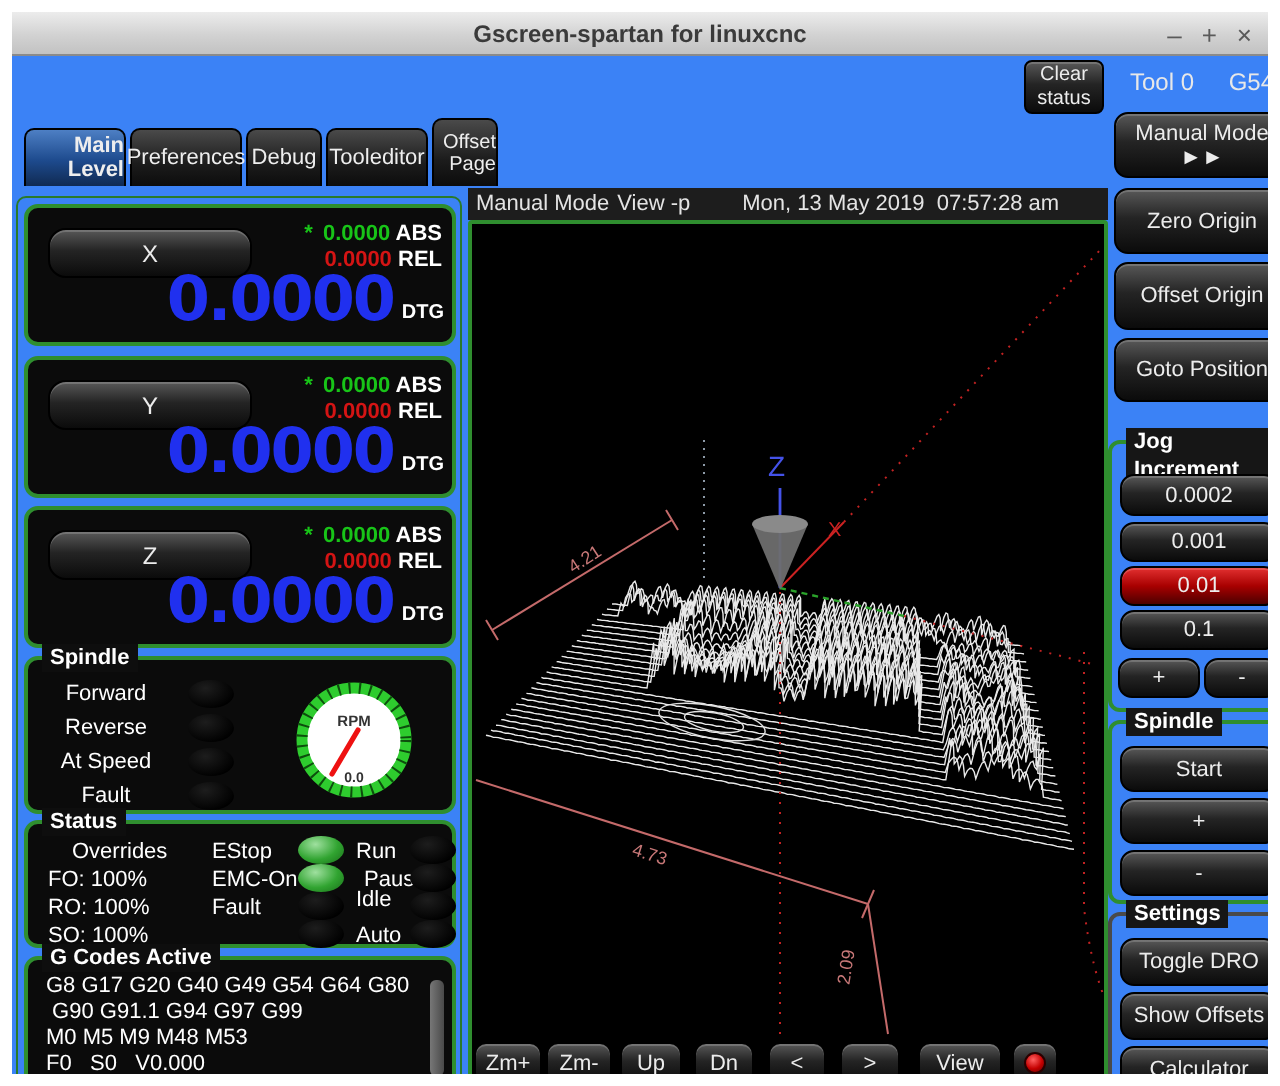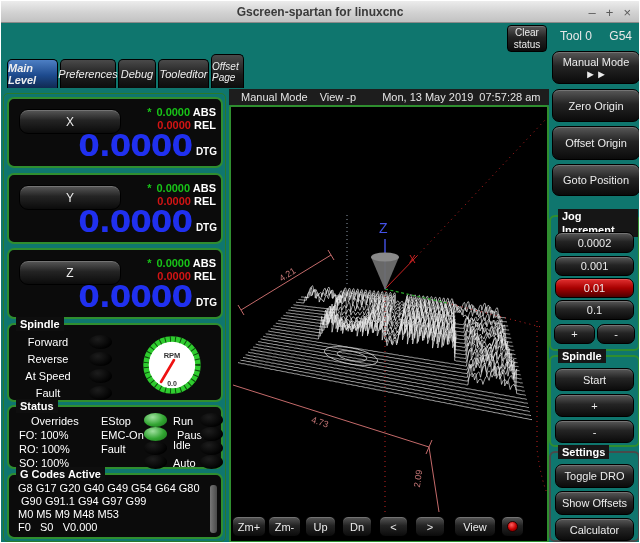--- a/index.html
+++ b/index.html
@@ -1,20 +1,20 @@
 <!DOCTYPE html>
 <html><head>
 <meta charset="utf-8">
 <style>
   * { margin:0; padding:0; box-sizing:border-box; }
   html,body { background:#333; }
   body { font-family:"Liberation Sans", sans-serif; }
   #window {
-    position:relative; width:640px; height:543px; background:#0f766e;
-    border:1px solid #ffffff; overflow:hidden;
+    position:relative; width:640px; height:543px; background:#3b82f6;
+    border:6px solid #ffffff; overflow:hidden;
   }
   
   #titlebar {
     position:absolute; left:0; top:0; width:100%; height:22px;
     background:linear-gradient(180deg,#ececec 0%,#d2d2d2 55%,#c2c2c2 100%);
     border-bottom:1px solid #8a8a8a; display:flex; align-items:center; justify-content:center;
   }
   #titlebar .title { font-size:12px; font-weight:bold; color:#3a3a3a; }
   .win-controls { position:absolute; right:8px; top:0; height:22px; display:flex; gap:10px; align-items:center; }
   .win-controls span { color:#5a5a5a; font-size:13px; line-height:13px; cursor:default; }
@@ -27,21 +27,21 @@
     box-shadow:inset 0 1px 0 rgba(255,255,255,.18); text-align:center;
   }
   .btn.red { background:linear-gradient(180deg,#e23030 0%,#a80000 50%,#4d0000 100%); }
   
   #clear-status { left:506px; top:24px; width:40px; height:27px; font-size:10px; line-height:1.15; border-radius:4px; }
   #tool-header { position:absolute; left:552px; top:28px; width:86px; display:flex; justify-content:space-between; padding:0 7px; color:#e8e8e8; font-size:12px; }
   
   .tab {
     position:absolute; top:58px; height:29px; border:1px solid #000; border-bottom:none;
     border-radius:5px 5px 0 0; background:linear-gradient(180deg,#4a4a4a 0%,#1c1c1c 60%,#0c0c0c 100%);
-    color:#eee; font-size:11px; display:flex; align-items:center; justify-content:center; text-align:left;font-style:italic;
+    color:#eee; font-size:11px; display:flex; align-items:center; justify-content:center; text-align:right;
   }
   .tab.active { background:linear-gradient(180deg,#4d7fc4 0%,#1d4a8d 55%,#102a52 100%); font-weight:bold; }
   
   .frame { position:absolute; border:2px solid #2f8e2f; border-radius:7px; background:#0b0b0b; }
   .frame-label { position:absolute; top:-8px; left:7px; background:#0e0e0e; padding:0 4px; color:#fff; font-size:11px; font-weight:bold; line-height:14px; }
   #left-outer { position:absolute; left:2px; top:92px; width:223px; height:449px; border:1px solid #2a7a2a; border-radius:5px; }
   
   .dro-btn { left:10px; top:10px; width:102px; height:25px; border-radius:9px; font-size:12px; }
   .dro-line { position:absolute; right:5px; font-size:11px; font-weight:bold; white-space:pre; }
   .dro-abs { top:7px; color:#fff; }
@@ -57,21 +57,21 @@
   .spindle-row { position:absolute; left:8px; width:200px; height:16px; color:#fff; font-size:11px; display:flex; align-items:center; }
   .spindle-row .lbl { width:62px; text-align:center; }
   .spindle-row .led { margin-left:10px; }
   
   .st { position:absolute; color:#fff; font-size:11px; white-space:pre; }
   
   .gline { position:absolute; left:9px; color:#fff; font-size:11px; white-space:pre; }
   #gscroll { position:absolute; right:4px; top:10px; width:7px; height:48px; background:linear-gradient(90deg,#777,#4a4a4a); border-radius:3px; }
   
   #view-header { position:absolute; left:228px; top:88px; width:320px; height:16px; background:#1d1d1d; color:#e4e4e4; font-size:11px; display:flex; align-items:center; }
-  #view-header .vh { margin-left:12px; white-space:pre; }
+  #view-header .vh { margin-left:4px; white-space:pre; }
   #view-header .vh.date { margin-left:26px; }
   #plot-panel { position:absolute; left:228px; top:104px; width:320px; height:438px; background:#000; border:2px solid #2f8e2f; border-radius:2px; }
   #plot-panel svg { position:absolute; left:0; top:0; }
   .vbtn { height:21px; top:409px; font-size:11px; border-radius:6px; }
   .red-dot { width:11px; height:11px; border-radius:50%; border:1px solid #2a0000;
              background:radial-gradient(circle at 40% 32%, #ff6060 0%, #c40000 55%, #5e0000 100%); }
   
   .rc-frame { position:absolute; border:2px solid #2f8e2f; border-radius:6px; background:transparent; }
   .rc-frame.gray { border-color:#4a4a4a; }
   .rc-frame .frame-label { background:#161616; }

